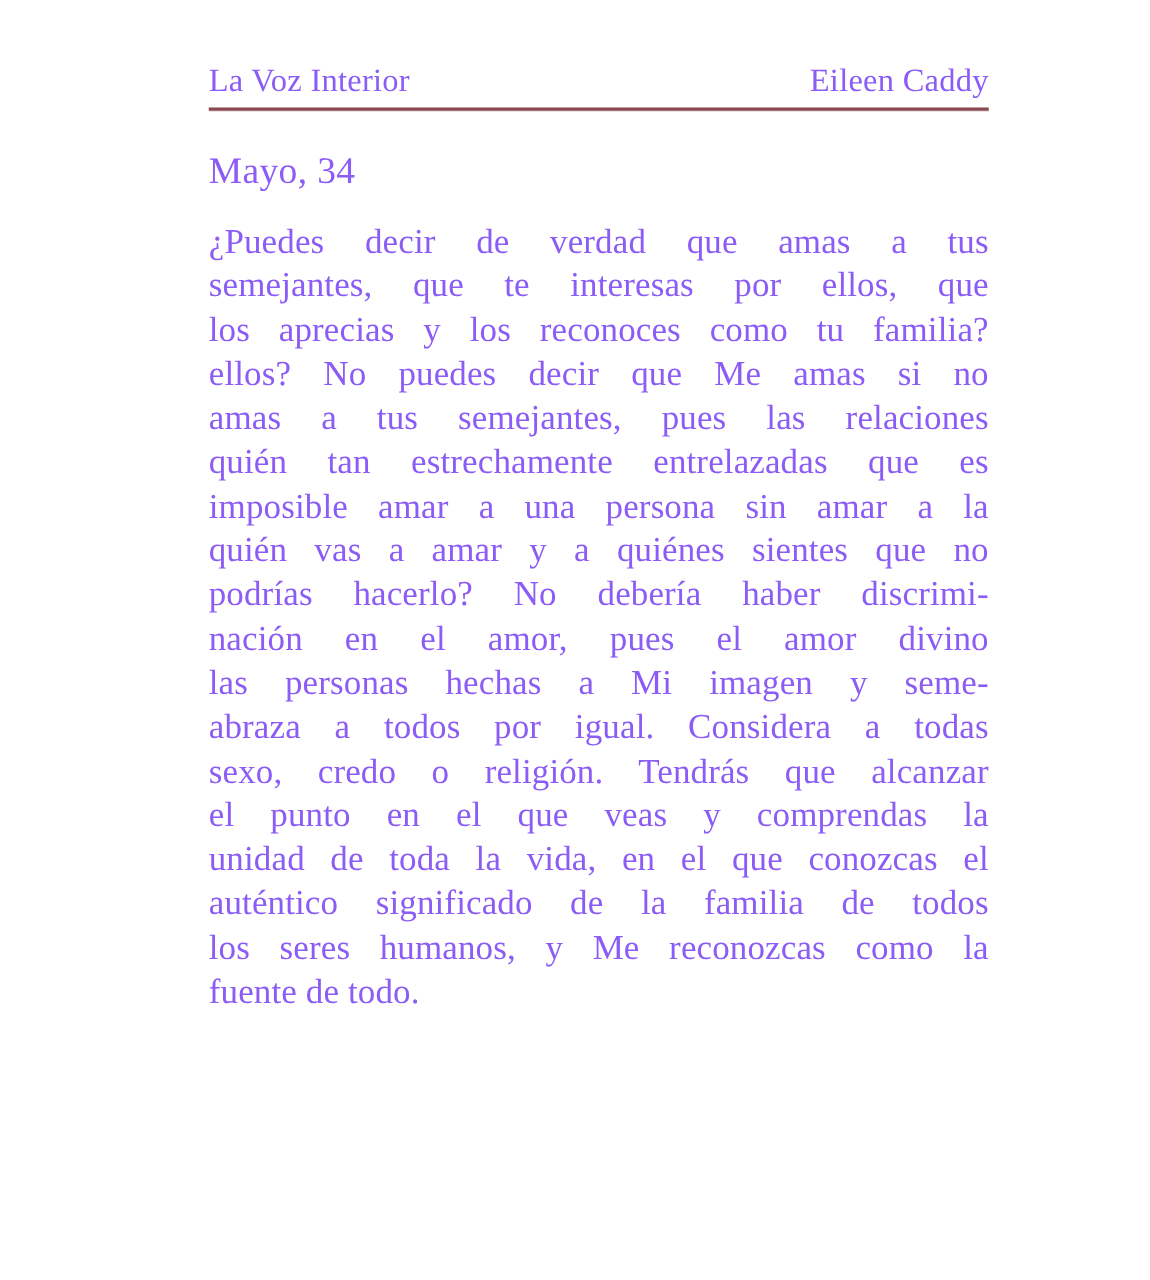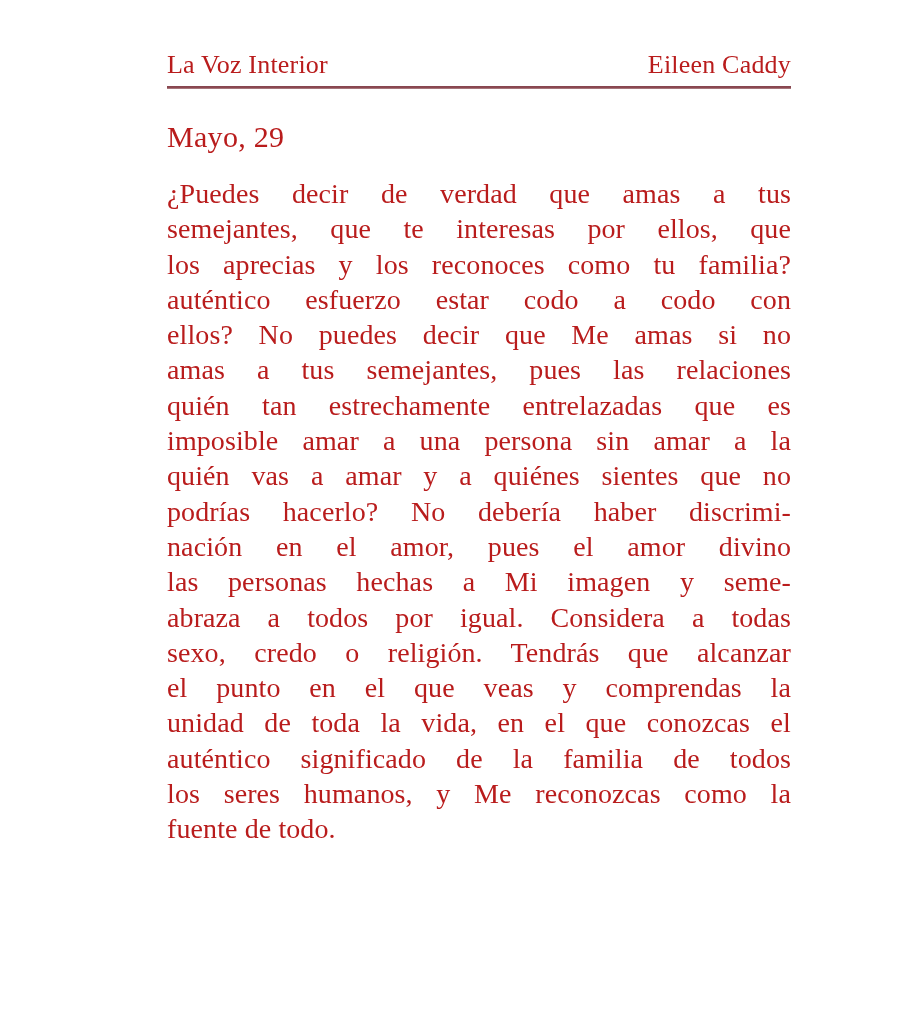--- a/index.html
+++ b/index.html
@@ -7,21 +7,21 @@
   html, body {
     background: #ffffff;
   }
 
   .page {
     position: relative;
     width: 920px;
     height: 1024px;
     background: #ffffff;
     font-family: "Liberation Serif", "DejaVu Serif", serif;
-    color: #b91c1c;
+    color: #8b5cf6;
     overflow: hidden;
   }
 
   .content {
     margin-left: 167px;
     width: 624px;
   }
 
   .running-header {
     display: flex;
@@ -69,27 +69,26 @@
 <div class="page">
   <div class="content">
 
     <div class="running-header">
       <span>La Voz Interior</span>
       <span>Eileen Caddy</span>
     </div>
 
     <div class="header-rule"></div>
 
-    <h1 class="date-heading">Mayo, 29</h1>
+    <h1 class="date-heading">Mayo, 34</h1>
 
     <div class="daily-text">
         <div class="line">¿Puedes decir de verdad que amas a tus</div>
         <div class="line">semejantes, que te interesas por ellos, que</div>
         <div class="line">los aprecias y los reconoces como tu familia?</div>
-        <div class="line">auténtico esfuerzo estar codo a codo con</div>
         <div class="line">ellos? No puedes decir que Me amas si no</div>
         <div class="line">amas a tus semejantes, pues las relaciones</div>
         <div class="line">quién tan estrechamente entrelazadas que es</div>
         <div class="line">imposible amar a una persona sin amar a la</div>
         <div class="line">quién vas a amar y a quiénes sientes que no</div>
         <div class="line">podrías hacerlo? No debería haber discrimi-</div>
         <div class="line">nación en el amor, pues el amor divino</div>
         <div class="line">las personas hechas a Mi imagen y seme-</div>
         <div class="line">abraza a todos por igual. Considera a todas</div>
         <div class="line">sexo, credo o religión. Tendrás que alcanzar</div>

